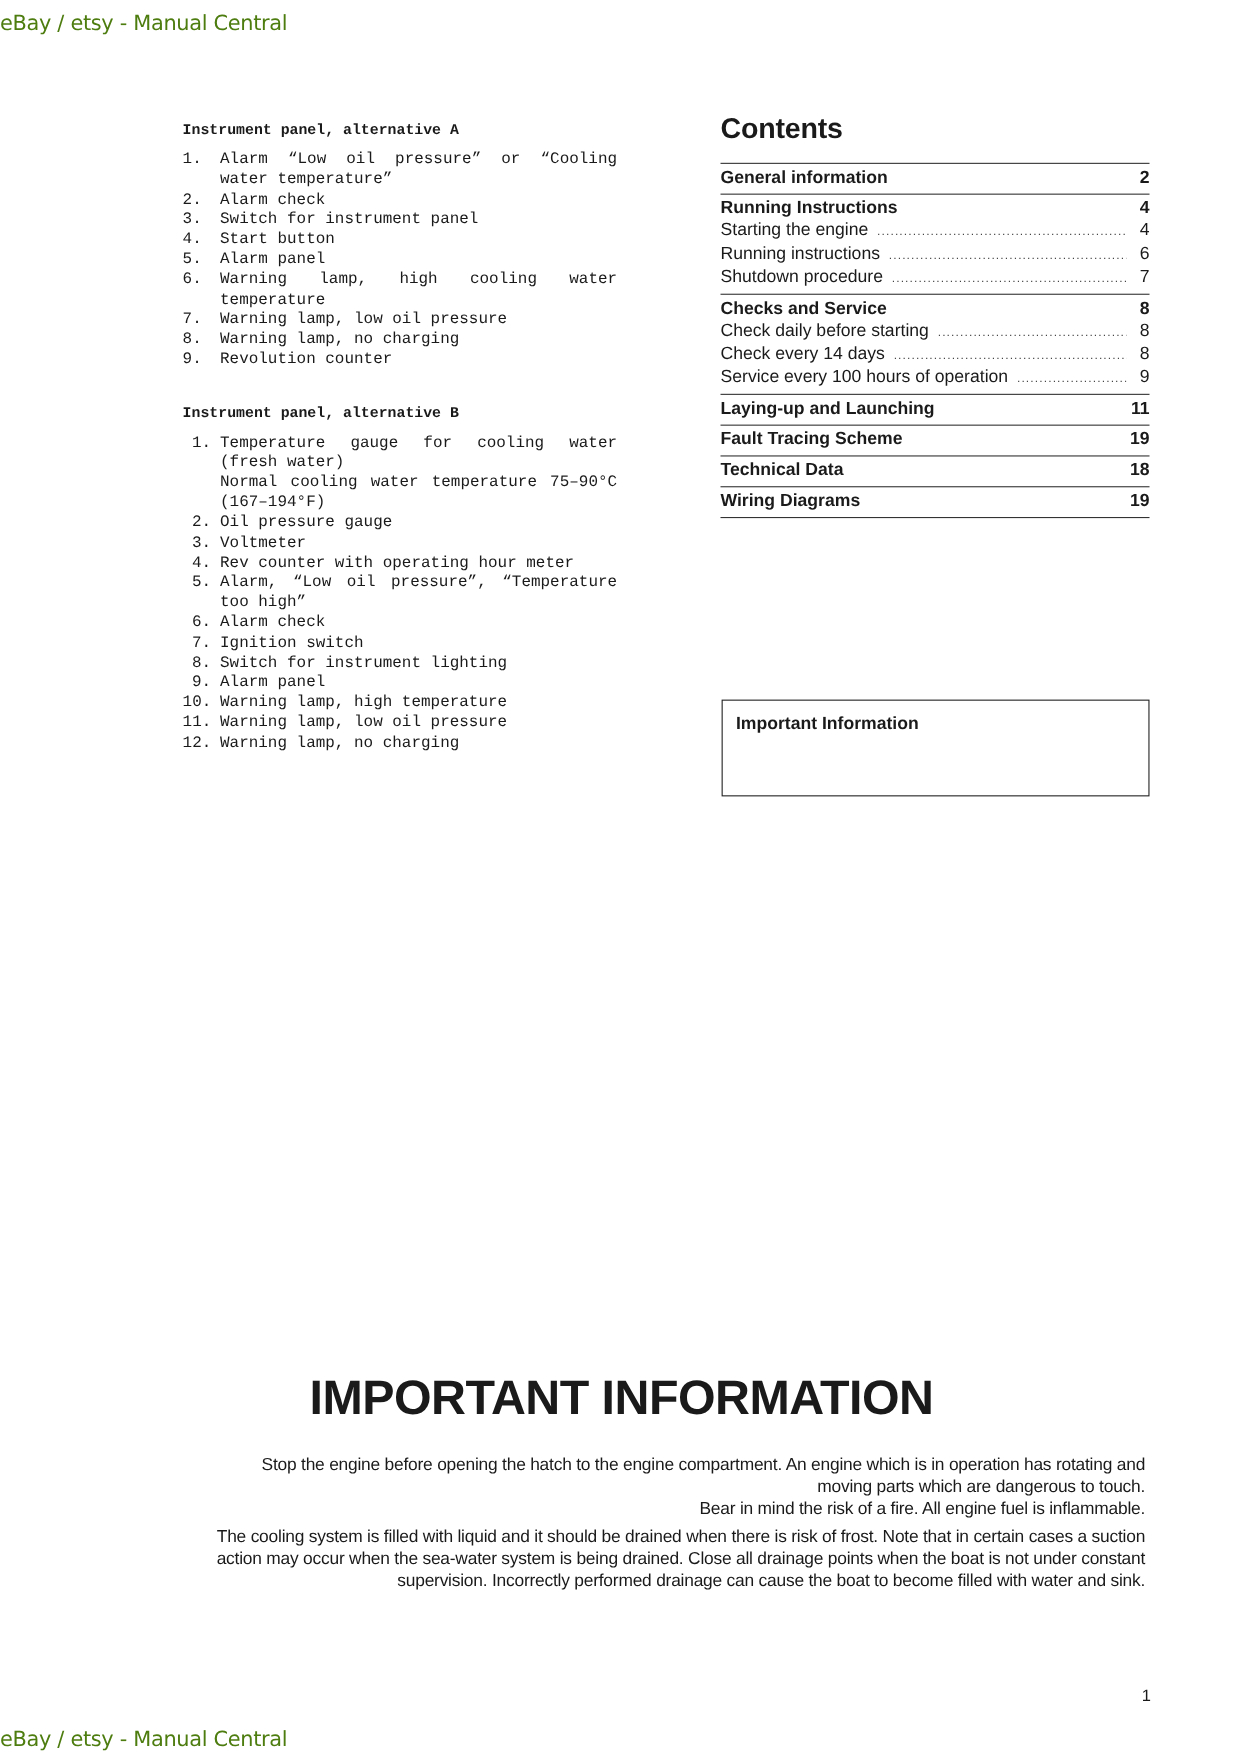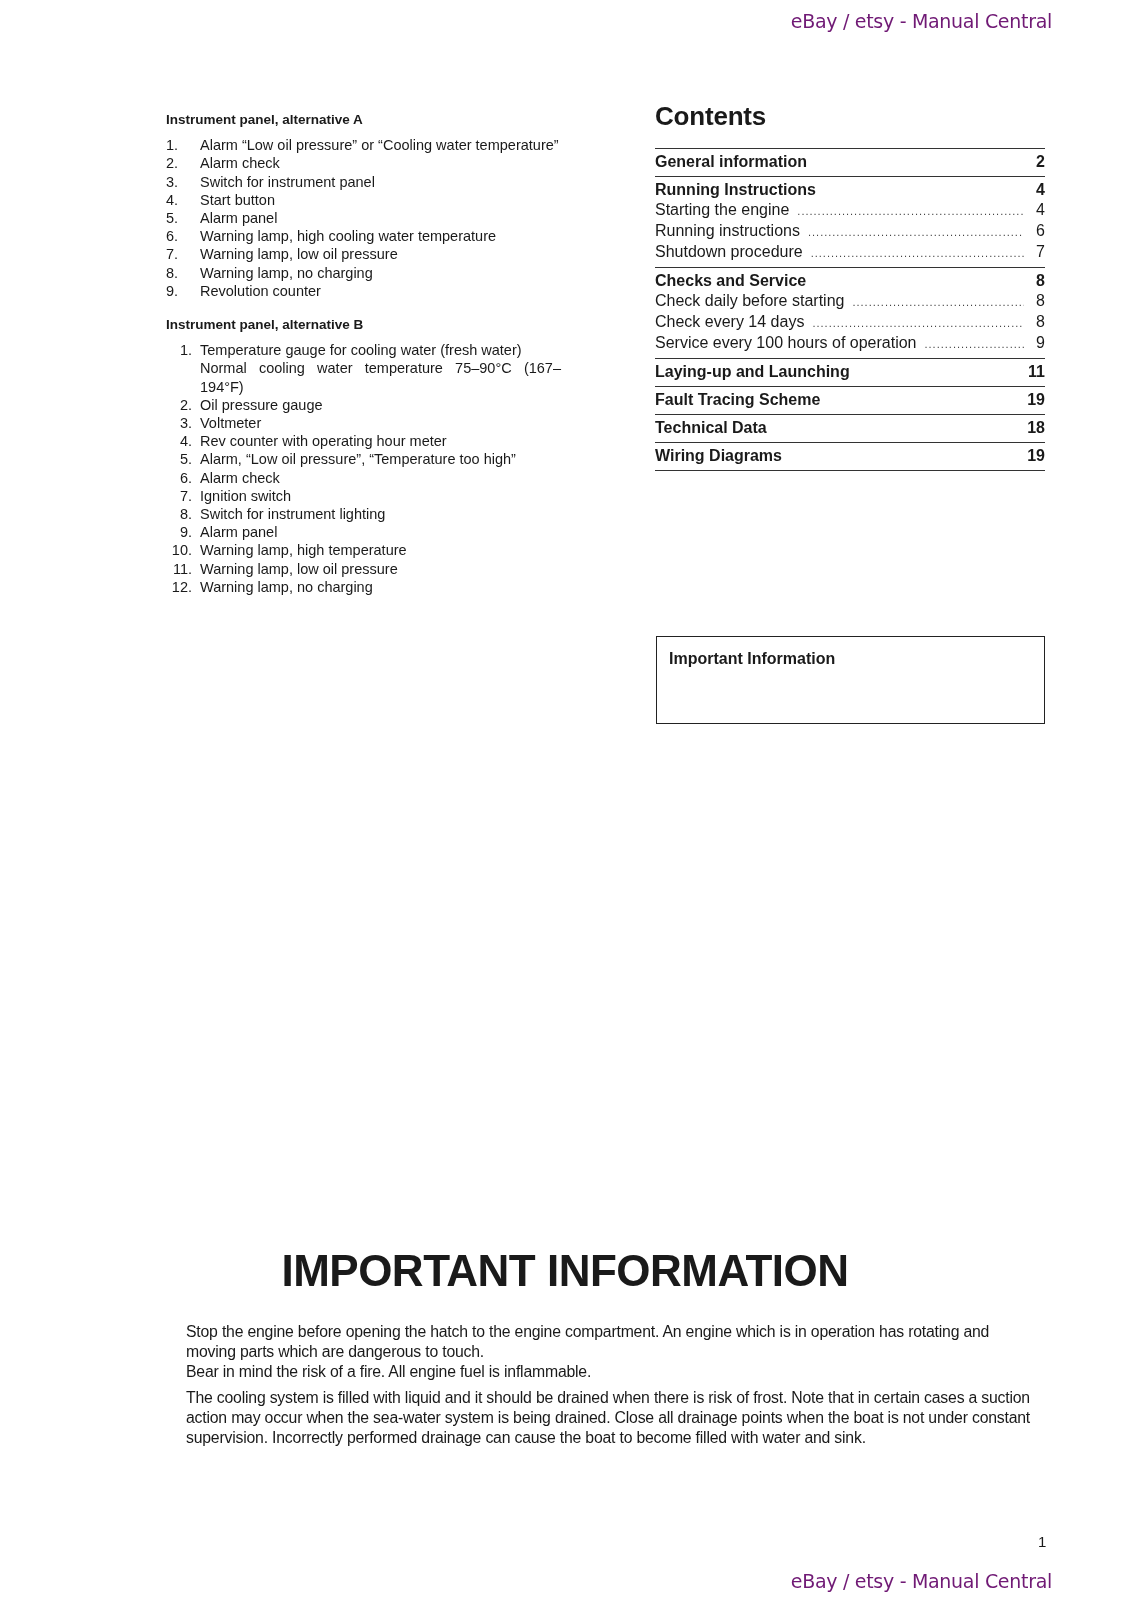--- a/index.html
+++ b/index.html
@@ -1,23 +1,23 @@
 <!DOCTYPE html>
 <html><head>
 <meta charset="utf-8">
 <style>
   html, body { margin: 0; padding: 0; background: #ffffff; }
   body { width: 1130px; height: 1600px; position: relative; overflow: hidden; color: #1a1a1a; font-family: "Liberation Sans", sans-serif; }
-  .watermark { position: absolute; left: 0; width: 1052px; text-align: right; font-family: "DejaVu Sans", sans-serif; font-size: 19px; color: #701a75; letter-spacing: -0.3px; }
+  .watermark { position: absolute; left: 0; width: 1052px; text-align: left; font-family: "DejaVu Sans", sans-serif; font-size: 19px; color: #4d7c0f; letter-spacing: -0.3px; }
   .watermark.top { top: 10px; }
   .watermark.bottom { top: 1570px; }
 
-  .left-col { position: absolute; left: 166px; top: 111px; width: 395px; font-size: 14.5px; line-height: 18.2px; }
+  .left-col { position: absolute; left: 166px; top: 111px; width: 395px; font-size: 14.5px; line-height: 18.2px; font-family: Liberation Mono, monospace; }
   .sec-head { font-weight: bold; font-size: 13.5px; margin: 0 0 7px 0; }
-  .sec-head.b { margin-top: 16px; }
+  .sec-head.b { margin-top: 32px; }
   .ilist { list-style: none; margin: 0; padding: 0; }
   .ilist li { display: flex; }
   .ilist .num { width: 34px; flex: 0 0 34px; }
   .ilist.b .num { width: 34px; flex: 0 0 34px; text-align: right; padding-right: 8px; box-sizing: border-box; }
   .ilist .txt { flex: 1; text-align: justify; }
 
   .contents { position: absolute; left: 655px; top: 101px; width: 390px; }
   .contents-title { font-weight: bold; font-size: 26px; margin: 0 0 16px 0; letter-spacing: -0.2px; }
   .toc-group { border-top: 1.5px solid #333; padding: 3px 0 4px 0; }
   .toc-group.last { border-bottom: 1.5px solid #333; }
@@ -26,21 +26,21 @@
   .toc-row .lbl { white-space: nowrap; }
   .toc-row .dots { flex: 1; overflow: hidden; white-space: nowrap; margin: 0 3px 0 8px; color: #444; letter-spacing: 1px; font-size: 11px; }
   .toc-row .spacer { flex: 1; }
   .toc-row .pg { text-align: right; min-width: 18px; }
 
   .info-box { position: absolute; left: 656px; top: 636px; width: 389px; height: 88px; border: 1.5px solid #222; box-sizing: border-box; padding: 12px 10px 0 12px; font-size: 16px; line-height: 20px; }
   .info-box .ib-title { font-weight: bold; margin-bottom: 8px; }
 
   .important-title { position: absolute; left: 0; width: 1130px; top: 1246px; text-align: center; font-weight: bold; font-size: 44px; letter-spacing: -0.5px; font-family: "Liberation Sans", sans-serif; }
   .important-body { position: absolute; left: 186px; top: 1322px; width: 855px; font-size: 15.8px; line-height: 20px; letter-spacing: -0.2px; }
-  .important-body p { margin: 0 0 6px 0; }
+  .important-body p { margin: 0 0 6px 0; text-align: right; }
 
   .page-number { position: absolute; left: 1038px; top: 1533px; font-size: 15px; }
 </style>
 </head>
 <body>
 
 <div class="watermark top">eBay / etsy - Manual Central</div>
 
 <div class="left-col">
   <div class="sec-head">Instrument panel, alternative A</div>

